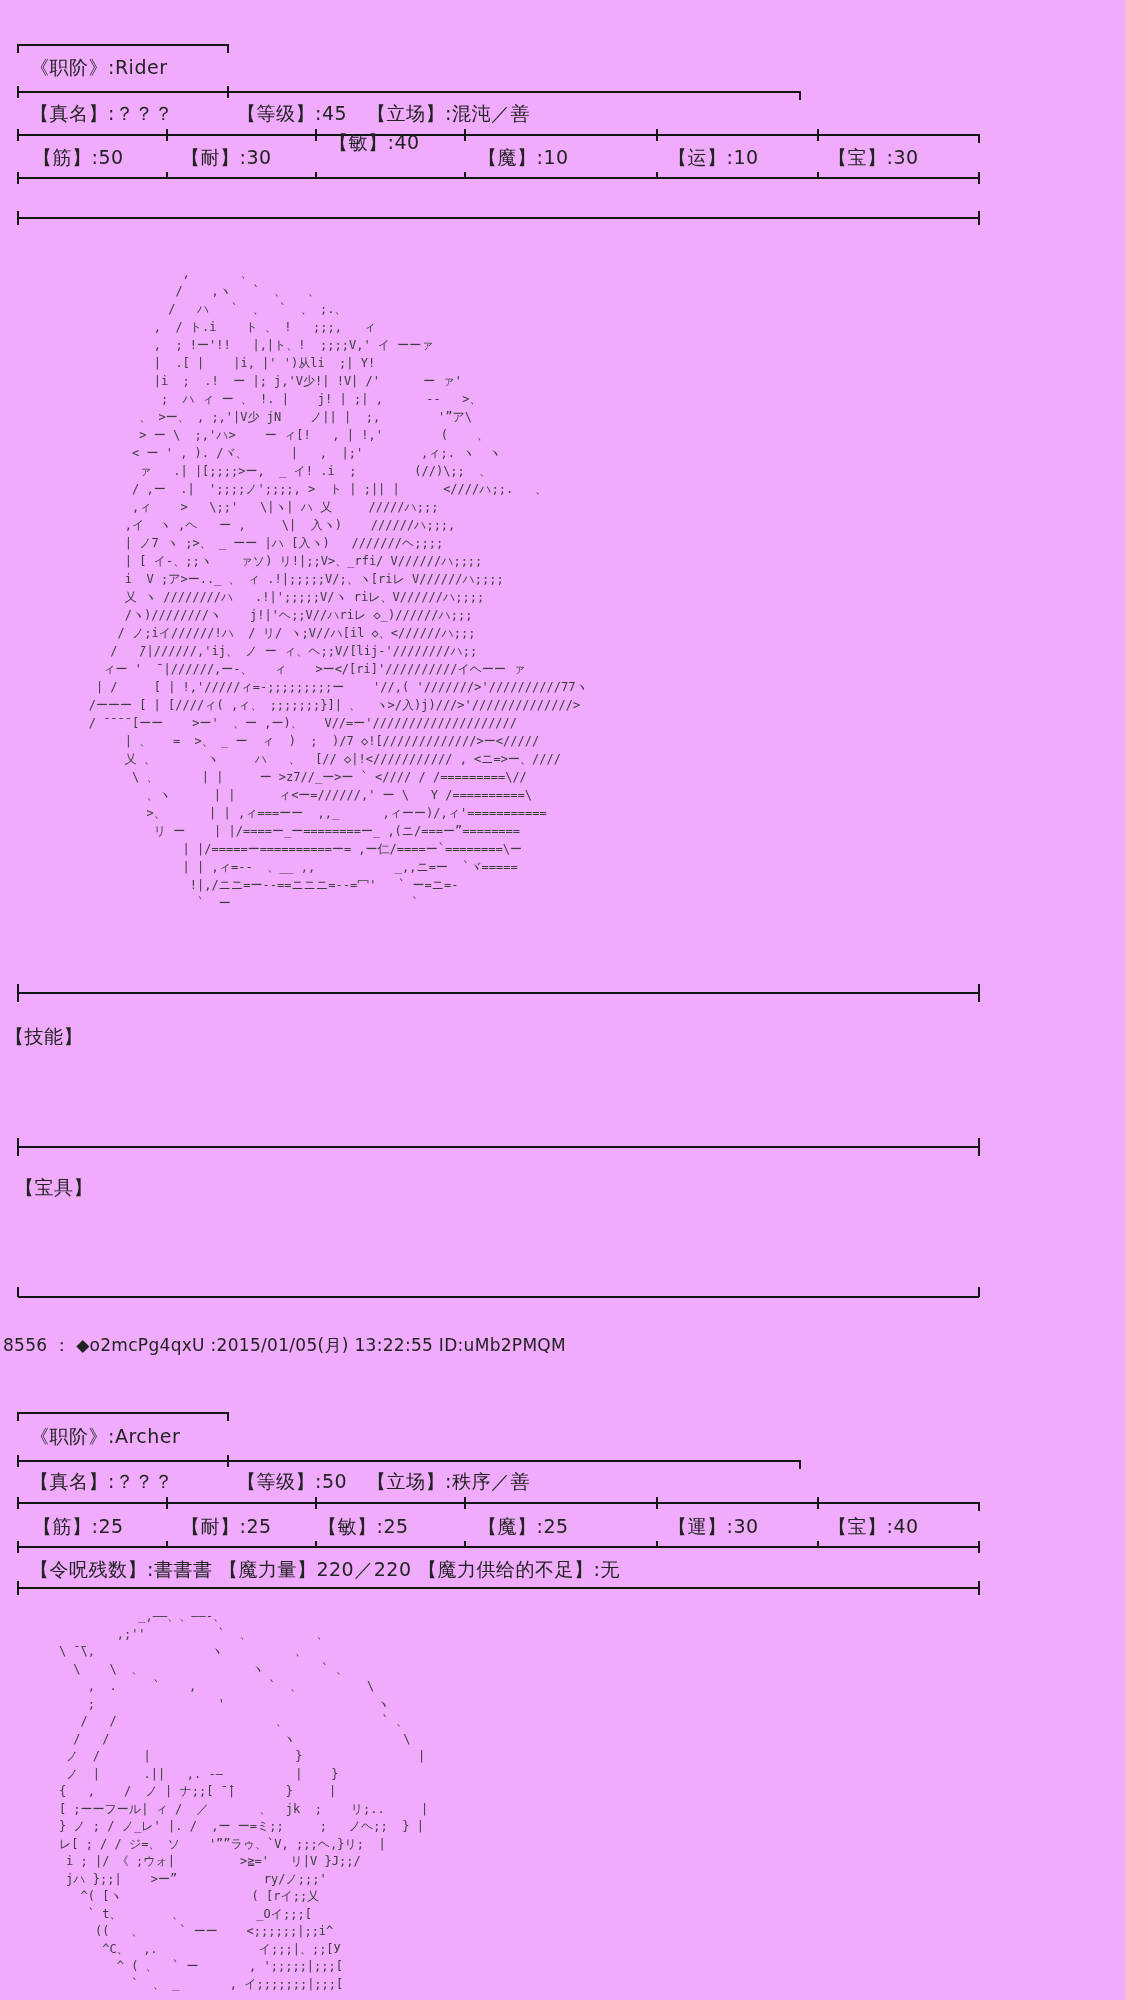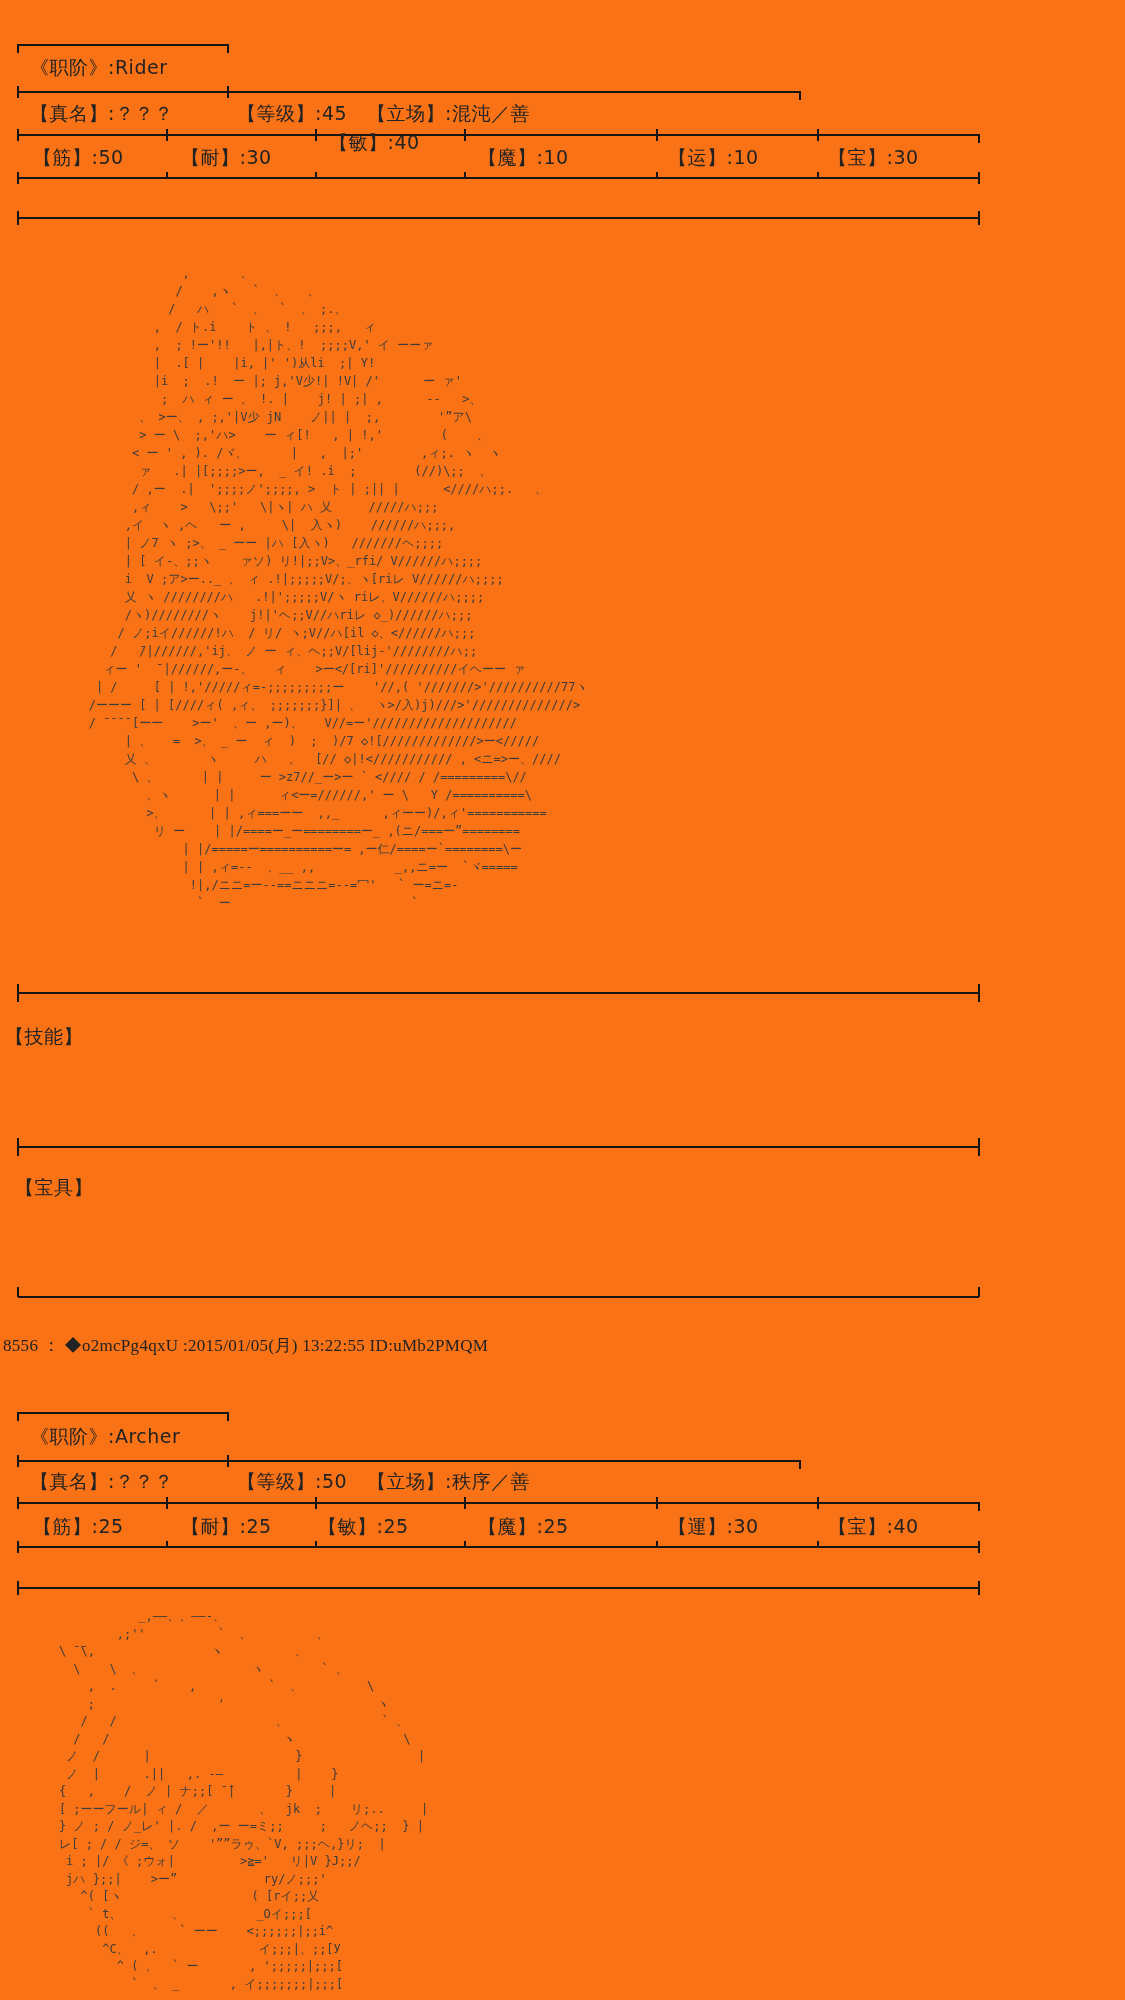--- a/index.html
+++ b/index.html
@@ -9,34 +9,34 @@
     width:1125px;height:2000px;
     margin:0 auto;
     background:#f5f5f5;
     overflow:hidden;
     font-family:"DejaVu Sans",sans-serif;
     color:#222222;
   }
   svg.frame{position:absolute;left:0;top:0;}
   svg.frame path{stroke:#151515;stroke-width:2;fill:none;}
   .t19{position:absolute;font-size:19px;line-height:1.15;white-space:nowrap;letter-spacing:0.5px;}
-  .t17{position:absolute;font-size:17px;line-height:1.15;white-space:nowrap;letter-spacing:0.3px;font-family:Liberation Serif, serif;}
+  .t17{position:absolute;font-size:17px;line-height:1.15;white-space:nowrap;letter-spacing:0.3px;}
   .aa{
     position:absolute;margin:0;
     font-family:"DejaVu Sans Mono",monospace;
     color:#3c3c3c;
     white-space:pre;
   }
   .aa1{font-size:12px;line-height:18px;}
   .aa2{font-size:12px;line-height:17.5px;}
 </style>
 </head>
 <body>
 
-<div class="screen" style="background: #f97316; color: rgb(34, 34, 34);">
+<div class="screen" style="background: #f0abfc; color: rgb(34, 34, 34);">
 
   <svg class="frame" width="1125" height="2000" viewBox="0 0 1125 2000" aria-hidden="true">
 
     <path d="M18 53 V45 H228 V53"></path>
     <path d="M18 86 V98 M228 86 V98 M18 92 H800 V100"></path>
     <path d="M18 129 V141 M167 129 V141 M316 129 V141 M465 129 V141 M657 129 V141 M818 129 V141 M18 135 H979 V143"></path>
     <path d="M18 172 V184 M979 172 V184 M167 172 V178 M316 172 V178 M465 172 V178 M657 172 V178 M818 172 V178 M18 178 H979"></path>
     <path d="M18 211 V225 M979 211 V225 M18 218 H979"></path>
 
     <path d="M18 984 V1002 M979 984 V1002 M18 993 H979"></path>
@@ -112,20 +112,21 @@
   <div class="t19" style="left:237px;top:1471px">【等级】:50</div>
   <div class="t19" style="left:367px;top:1471px">【立场】:秩序／善</div>
 
   <div class="t19" style="left:33px;top:1516px">【筋】:25</div>
   <div class="t19" style="left:181px;top:1516px">【耐】:25</div>
   <div class="t19" style="left:318px;top:1516px">【敏】:25</div>
   <div class="t19" style="left:478px;top:1516px">【魔】:25</div>
   <div class="t19" style="left:668px;top:1516px">【運】:30</div>
   <div class="t19" style="left:828px;top:1516px">【宝】:40</div>
 
+  <div class="t19" style="left:30px;top:1559px">【令呪残数】:書書書 【魔力量】220／220 【魔力供给的不足】:无</div>
 
   <pre class="aa aa2" style="left:30px;top:1608px">               _,――、、――-、
             ,;''          `  、         、
     \ ̄ ̄\,                ヽ          、
       \    \  、               ヽ        ` 、
         ,  .     `    ,          `  、         \
         ;                 '                     ヽ
        /   /                      、             ` 、
       /   /                        ヽ               \
      ノ  /      |                    }                |

